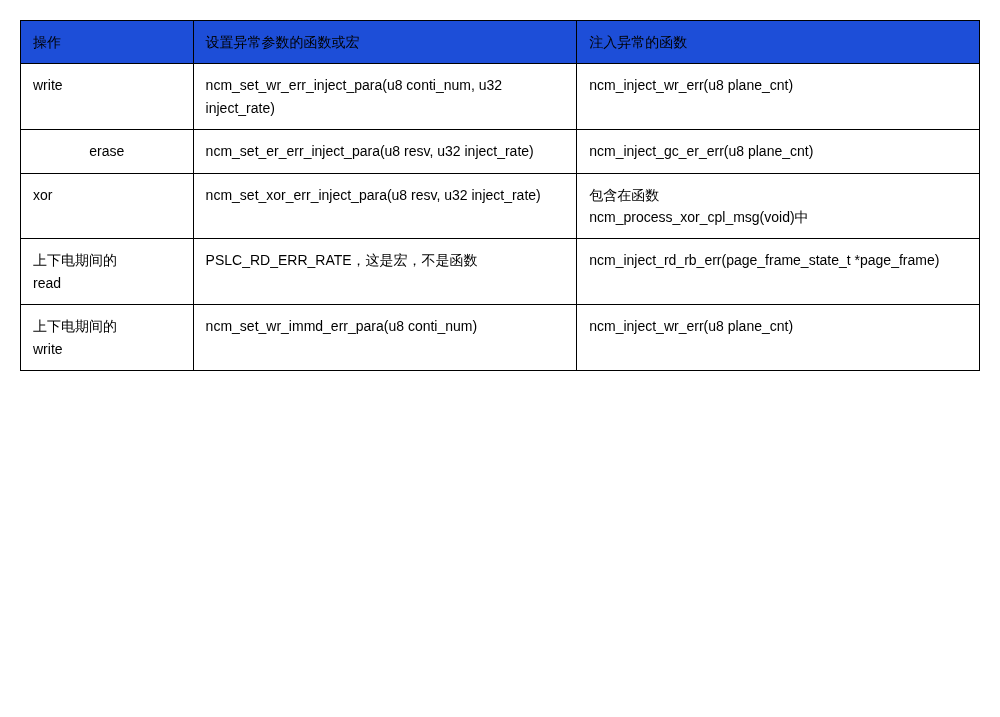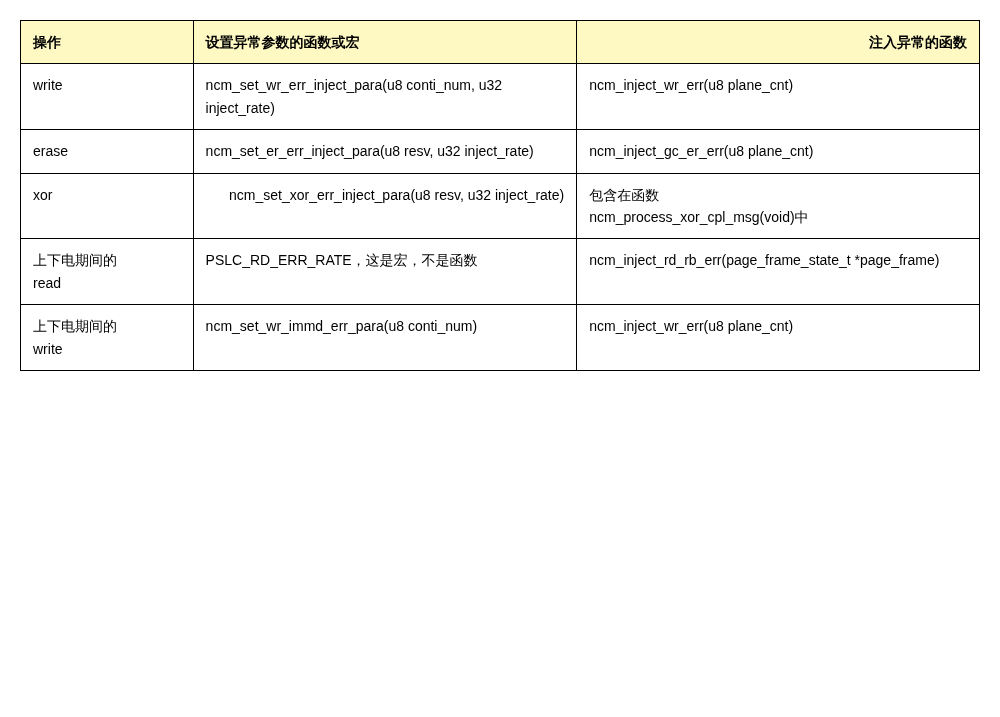--- a/index.html
+++ b/index.html
@@ -32,40 +32,39 @@
     }
 
     th, td {
       border: 1.5px solid #000;
       padding: 10px 12px;
       vertical-align: top;
       line-height: 1.6;
     }
 
     th {
-      font-weight: bold;
-      background: #fef9c3;
+      font-weight: normal;
+      background: #1d4ed8;
       text-align: left;
     }
 
     td {
       font-weight: normal;
     }
 
     .col-op {
       width: 18%;
     }
 
     .col-set {
       width: 40%;
     }
 
     .col-inject {
       width: 42%;
-      text-align: right;
     }
   </style>
 </head>
 <body>
 
 <div class="table-wrapper">
   <table>
     <thead>
       <tr>
         <th class="col-op">操作</th>
@@ -73,27 +72,27 @@
         <th class="col-inject">注入异常的函数</th>
       </tr>
     </thead>
     <tbody id="table-body">
         <tr>
           <td style="white-space: pre-line;">write</td>
           <td style="white-space: pre-line;">ncm_set_wr_err_inject_para(u8 conti_num, u32 inject_rate)</td>
           <td style="white-space: pre-line;">ncm_inject_wr_err(u8 plane_cnt)</td>
         </tr>
         <tr>
-          <td style="white-space: pre-line;">erase</td>
+          <td style="white-space: pre-line; text-align: center;">erase</td>
           <td style="white-space: pre-line;">ncm_set_er_err_inject_para(u8 resv, u32 inject_rate)</td>
           <td style="white-space: pre-line;">ncm_inject_gc_er_err(u8 plane_cnt)</td>
         </tr>
         <tr>
           <td style="white-space: pre-line;">xor</td>
-          <td style="white-space: pre-line; text-align: right;">ncm_set_xor_err_inject_para(u8 resv, u32 inject_rate)</td>
+          <td style="white-space: pre-line;">ncm_set_xor_err_inject_para(u8 resv, u32 inject_rate)</td>
           <td style="white-space: pre-line;">包含在函数
 ncm_process_xor_cpl_msg(void)中</td>
         </tr>
         <tr>
           <td style="white-space: pre-line;">上下电期间的
 read</td>
           <td style="white-space: pre-line;">PSLC_RD_ERR_RATE，这是宏，不是函数</td>
           <td style="white-space: pre-line;">ncm_inject_rd_rb_err(page_frame_state_t *page_frame)</td>
         </tr>
         <tr>

